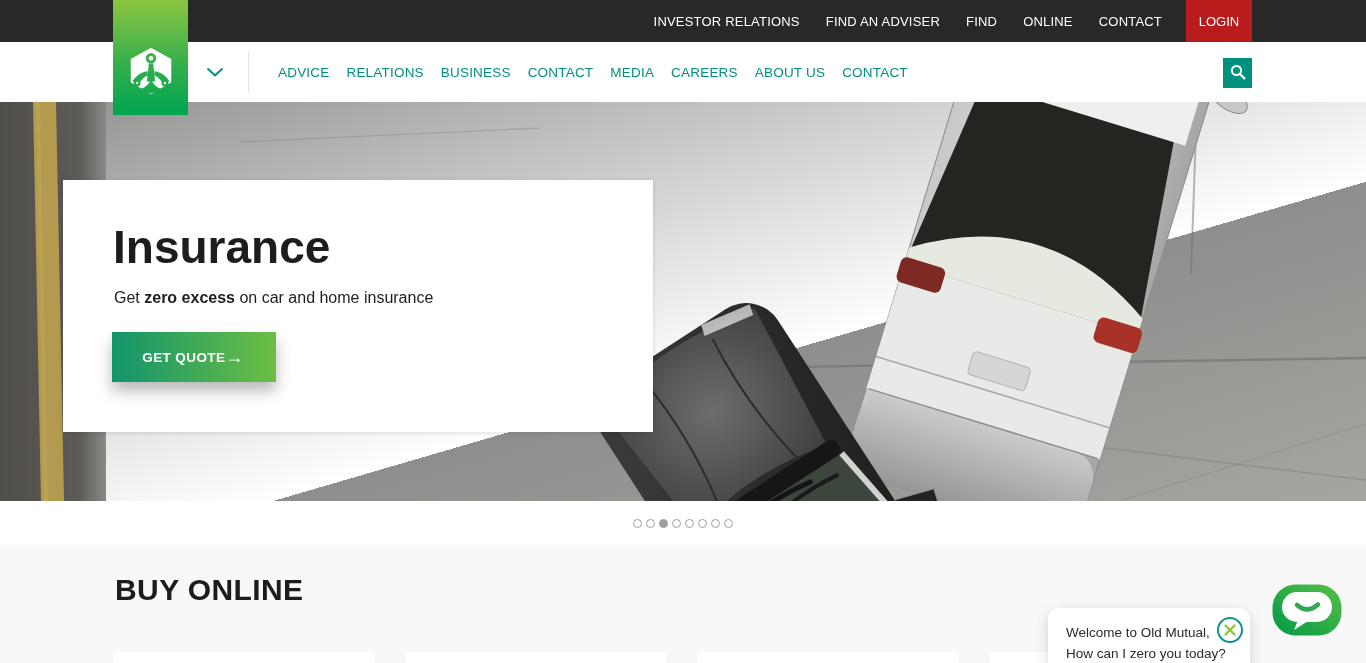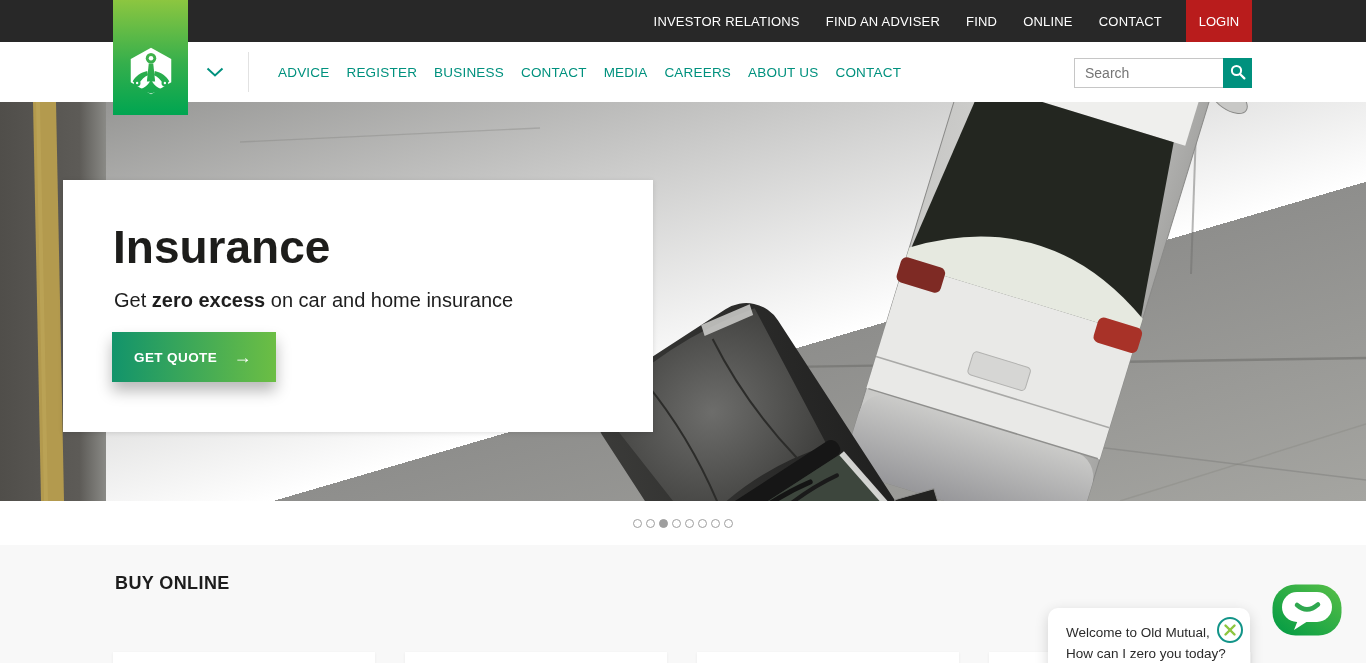--- a/index.html
+++ b/index.html
@@ -29,38 +29,38 @@
   .search-input { width:149px; height:30px; border:1px solid #c6c6c6; border-right:none; padding:0 10px;
     font-size:14px; color:#555; outline:none; font-family:"Liberation Sans",sans-serif; }
   .search-btn { width:29px; height:30px; background:#00917E; border:none; display:flex; align-items:center;
     justify-content:center; cursor:pointer; }
 
   
   .hero { position:absolute; top:102px; left:0; width:1366px; height:399px; overflow:hidden; }
   .hero-card { position:absolute; left:63px; top:78px; width:590px; height:252px; background:#fff;
     box-shadow:0 1px 5px rgba(0,0,0,.12); }
   .hero-title { margin:42px 0 12px 50px; font-size:46px; font-weight:bold; color:#1d1d1b; line-height:1.1; }
-  .hero-sub { margin:16px 0 0 51px; font-size:20px; color:#1e1e1e; }
+  .hero-sub { margin:16px 0 0 51px; font-size:16px; color:#1e1e1e; }
   .hero-cta { position:absolute; left:49px; top:152px; width:164px; height:50px; border:none; cursor:pointer;
     background:linear-gradient(90deg,#12946B 0%,#6CBE44 100%); color:#fff;
-    display:flex; align-items:center; justify-content:space-between; padding:0 24px 0 22px;
+    display:flex; align-items:center; justify-content:center; padding:0 24px 0 22px;
     font-family:"Liberation Sans",sans-serif; font-size:13.5px; font-weight:bold; letter-spacing:.4px;
     box-shadow:0 9px 14px rgba(0,0,0,.28); }
   .hero-cta .arrow { font-size:18px; font-weight:normal; }
 
   
   .dots-strip { position:absolute; top:501px; left:0; width:1366px; height:44px; background:#fff;
     display:flex; align-items:center; justify-content:center; }
   .dots { display:flex; gap:4px; }
   .dot { width:9px; height:9px; border-radius:50%; border:1px solid #9e9e9e; background:transparent; cursor:pointer; }
   .dot.active { background:#9e9e9e; }
 
   
   .buy-section { position:absolute; top:545px; left:0; width:1366px; height:118px; background:#f8f8f8; }
-  .buy-heading { position:absolute; left:115px; top:28px; font-size:18px; font-weight:bold; color:#1c1c1c;
+  .buy-heading { position:absolute; left:115px; top:28px; font-size:30px; font-weight:bold; color:#1c1c1c;
     letter-spacing:.4px; }
   .buy-cards { position:absolute; left:113px; top:107px; display:flex; gap:30px; }
   .buy-card { width:262px; height:40px; background:#fff; box-shadow:0 1px 3px rgba(0,0,0,.06); cursor:pointer; }
 
   
   .chat-tooltip { position:absolute; left:1048px; top:608px; width:202px; height:72px; background:#fff;
     border-radius:10px; box-shadow:0 4px 14px rgba(0,0,0,.16); z-index:9; padding:14px 36px 0 18px; }
   .chat-line { font-size:13.5px; color:#2b2b2b; line-height:21px; white-space:nowrap; }
   .chat-close { position:absolute; right:6px; top:8px; width:28px; height:28px; cursor:pointer; background:none; border:none; padding:0; }
   .chat-launcher { position:absolute; left:1272px; top:584px; width:70px; height:52px; cursor:pointer; z-index:9; }
@@ -75,30 +75,29 @@
     <span class="toplink">FIND</span>
     <span class="toplink">ONLINE</span>
     <span class="toplink">CONTACT</span>
     <span class="login-btn">LOGIN</span>
   </div>
 </div>
 
 <div class="navbar">
   <div class="nav-links">
     <span>ADVICE</span>
-    <span>REGISTER</span>
+    <span>RELATIONS</span>
     <span>BUSINESS</span>
     <span>CONTACT</span>
     <span>MEDIA</span>
     <span>CAREERS</span>
     <span>ABOUT US</span>
     <span>CONTACT</span>
   </div>
   <div class="search-wrap">
-    <input class="search-input" type="text" placeholder="Search" style="">
     <button class="search-btn">
       <span>
         <svg width="16" height="16" viewBox="0 0 16 16">
           <circle cx="6.5" cy="6.5" r="4.6" fill="none" stroke="#fff" stroke-width="2"></circle>
           <line x1="10.2" y1="10.2" x2="14.4" y2="14.4" stroke="#fff" stroke-width="2.2" stroke-linecap="round"></line>
         </svg>
       </span>
     </button>
   </div>
 </div>

